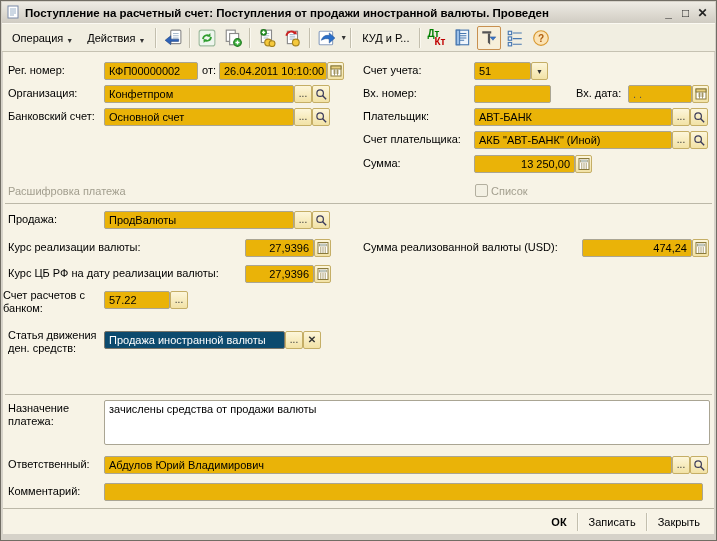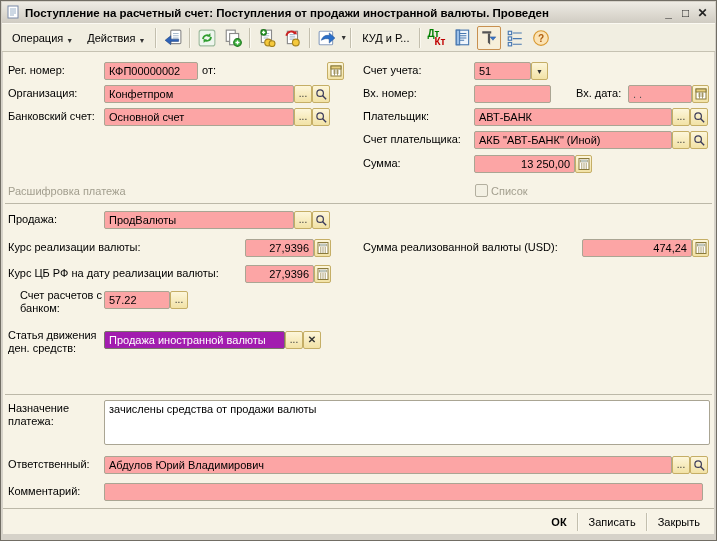--- a/index.html
+++ b/index.html
@@ -22,24 +22,24 @@
   .ticon{width:22px;height:22px;display:flex;align-items:center;justify-content:center;border:1px solid transparent;border-radius:2px;margin:0 1px}
   .ticon.pressed{border:1px solid #c89050;background:#f7efda}
   .dtkt{font-size:10px;font-weight:bold;line-height:8px;width:20px;text-align:left}
   .dtkt .dt{color:#008000;display:block}
   .dtkt .kt{color:#c00000;display:block;margin-left:7px}
   
   .content{position:absolute;left:3px;top:52px;width:711px;height:482px;background:#f7f3e6}
   .lbl{position:absolute;white-space:nowrap}
   .lblwrap{position:absolute;width:96px;line-height:13px}
   .dimlbl{color:#a29e8e}
-  .fld{position:absolute;height:18px;background:#fca5a5;border:1px solid #aaa593;border-radius:2px;
+  .fld{position:absolute;height:18px;background:#eab308;border:1px solid #aaa593;border-radius:2px;
        box-sizing:border-box;display:flex;align-items:center;padding:0 4px;white-space:nowrap;overflow:hidden}
   .fld.num{justify-content:flex-end}
-  .fld.selected{background:#a21caf;color:#fff;border-color:#7a766a}
+  .fld.selected{background:#0c4a6e;color:#fff;border-color:#7a766a}
   .ybtn{position:absolute;height:18px;background:linear-gradient(#fdf6da,#f2e2a6);
         border:1px solid #c5ae66;border-radius:2px;box-sizing:border-box;
         display:flex;align-items:center;justify-content:center;font-size:10px;line-height:1;color:#333}
   .hline{position:absolute;height:1px;background:#bcb8a8}
   .cb{position:absolute;width:13px;height:13px;background:#f3f0e3;border:1px solid #b3af9f;border-radius:2px;box-sizing:border-box}
   .tarea{position:absolute;background:#fff;border:1px solid #aaa593;border-radius:2px;
          box-sizing:border-box;padding:2px 4px;line-height:13px}
   
   .footer{position:absolute;right:4px;top:459px;display:flex;align-items:center;height:22px}
   .fbtn{padding:3px 10px;background:transparent;border:none;font-family:Liberation Sans, sans-serif;
@@ -167,20 +167,21 @@
         <text x="8" y="11.5" font-size="9" font-weight="bold" text-anchor="middle" fill="#b06010">?</text>
       </svg>
   </div>
 </div>
 
 <div class="content">
 
   <span class="lbl" style="left:5px;top:12px">Рег. номер:</span>
   <div class="fld" style="left:101px;top:10px;width:94px">КФП00000002</div>
   <span class="lbl" style="left:199px;top:12px">от:</span>
+  <div class="fld" style="left:216px;top:10px;width:108px">26.04.2011 10:10:00</div>
   <div class="ybtn" style="left:324px;top:10px;width:17px">
     <svg width="12" height="12" viewBox="0 0 12 12">
         <rect x="1" y="1" width="10" height="10" fill="#fff" stroke="#8a7a3a"></rect>
         <rect x="1" y="1" width="10" height="3" fill="#e8d080" stroke="#8a7a3a"></rect>
         <path d="M3 6h6M3 8h6M4.5 4.5v6M7.5 4.5v6" stroke="#8a7a3a" stroke-width="0.7"></path>
       </svg>
   </div>
 
   <span class="lbl" style="left:360px;top:12px">Счет учета:</span>
   <div class="fld" style="left:471px;top:10px;width:57px">51</div>
@@ -287,21 +288,21 @@
   <span class="lbl" style="left:5px;top:215px">Курс ЦБ РФ на дату реализации валюты:</span>
   <div class="fld num" style="left:242px;top:213px;width:69px">27,9396</div>
   <div class="ybtn" style="left:311px;top:213px;width:17px">
     <svg width="12" height="12" viewBox="0 0 12 12">
         <rect x="1" y="0.5" width="10" height="11" fill="#fff" stroke="#8a7a3a"></rect>
         <rect x="2.5" y="2" width="7" height="2" fill="#cfe0ea" stroke="#8a7a3a" stroke-width="0.5"></rect>
         <path d="M3 6h1.4M5.3 6h1.4M7.6 6h1.4M3 8h1.4M5.3 8h1.4M7.6 8h1.4M3 10h1.4M5.3 10h1.4M7.6 10h1.4" stroke="#8a7a3a" stroke-width="1.1"></path>
       </svg>
   </div>
 
-  <span class="lblwrap" style="left:17px;top:237px">Счет расчетов с банком:</span>
+  <span class="lblwrap" style="left:0;top:237px">Счет расчетов с банком:</span>
   <div class="fld" style="left:101px;top:239px;width:66px">57.22</div>
   <div class="ybtn" style="left:167px;top:239px;width:18px">...</div>
 
   <span class="lblwrap" style="left:5px;top:277px">Статья движения ден. средств:</span>
   <div class="fld selected" style="left:101px;top:279px;width:181px">Продажа иностранной валюты</div>
   <div class="ybtn" style="left:282px;top:279px;width:18px">...</div>
   <div class="ybtn" style="left:300px;top:279px;width:18px;font-weight:bold">✕</div>
 
   <div class="hline" style="left:2px;top:342px;width:707px"></div>
 

